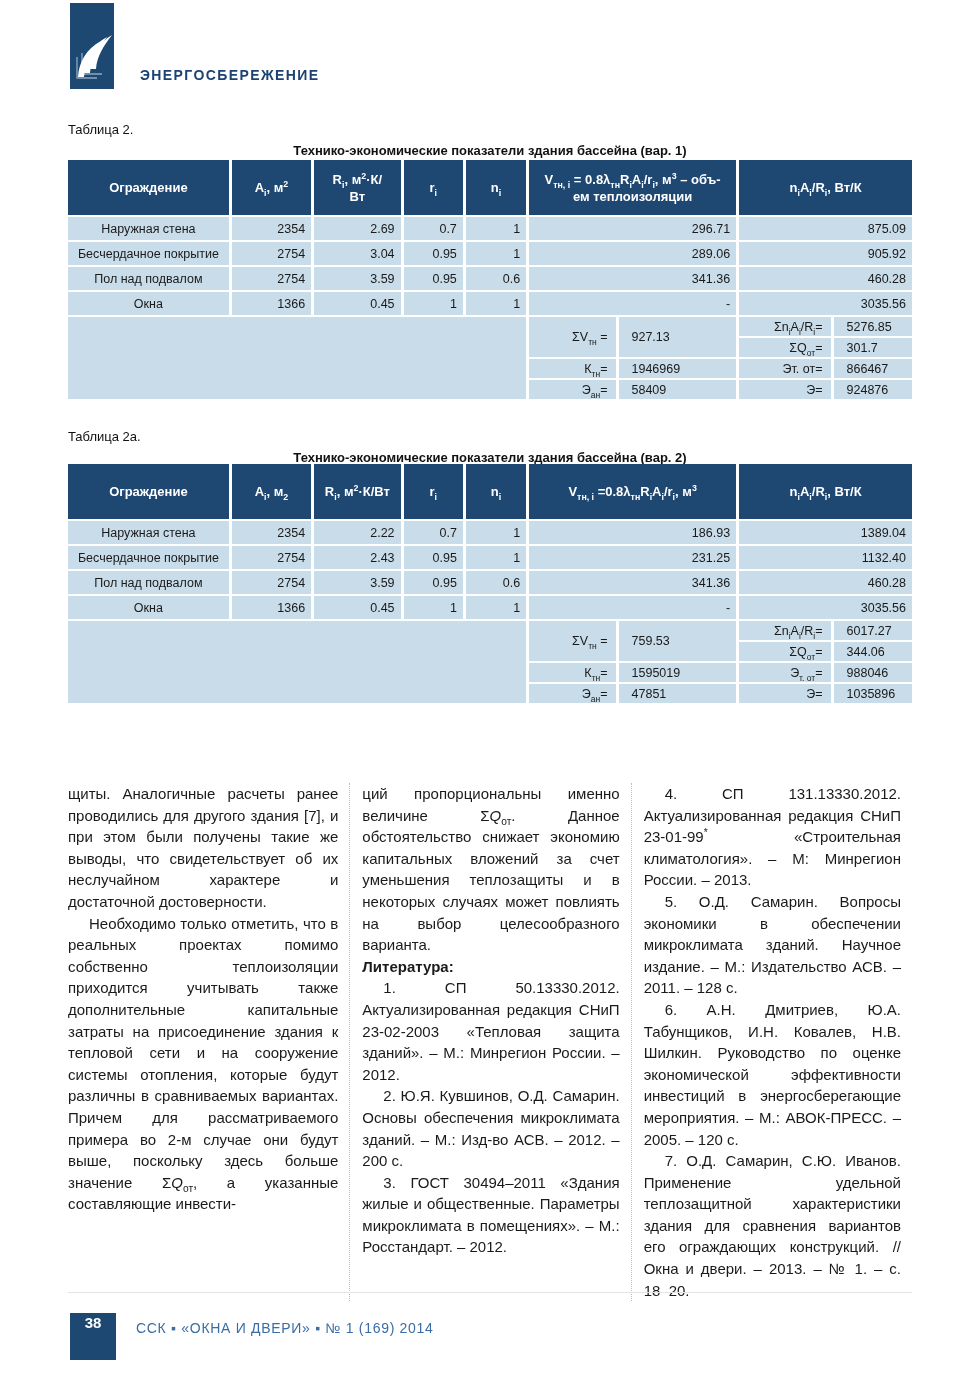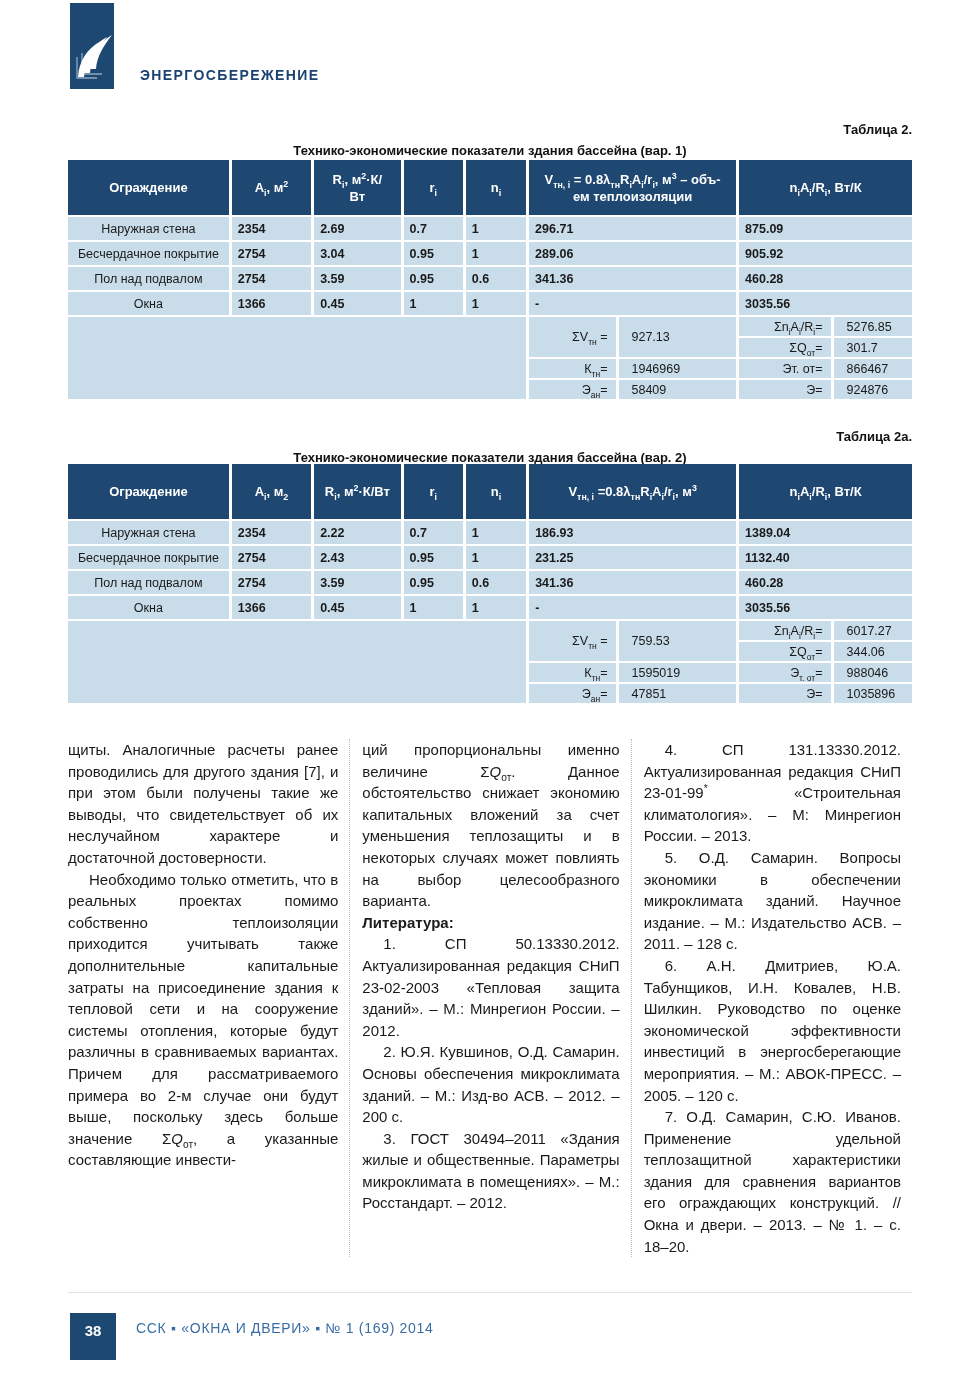--- a/index.html
+++ b/index.html
@@ -13,54 +13,54 @@
   html,body{margin:0;padding:0;background:#fff;}
   .page{position:relative;width:980px;height:1385px;background:#fff;overflow:hidden;
         color:var(--body_text);font-family:"Liberation Sans",sans-serif;}
 
   
   .logo{position:absolute;left:70px;top:3px;width:44px;height:86px;}
   .section-title{position:absolute;left:140px;top:67px;font-size:14px;font-weight:bold;
         letter-spacing:1.4px;color:var(--accent_navy);}
 
   
-  .tbl-caption{position:absolute;left:68px;width:844px;text-align:right;
-        font-size:13px;font-weight:bold;color:#111;}
+  .tbl-caption{position:absolute;left:68px;width:844px;
+        font-size:13px;font-weight:normal;color:#111;}
   .tbl-title{position:absolute;left:68px;width:844px;text-align:center;
         font-size:13px;font-weight:bold;color:#111;}
 
   
   table.datatable{position:absolute;left:65px;border-collapse:separate;border-spacing:3px 2px;
         table-layout:fixed;width:850px;}
   table.datatable th{background:var(--table_header_bg);color:#fff;font-weight:bold;font-size:13px;
         line-height:17px;text-align:center;vertical-align:middle;height:55px;padding:2px 3px;
         box-sizing:border-box;}
   table.datatable td{background:var(--table_row_bg);font-size:12.5px;vertical-align:middle;
         height:23px;padding:1px 6px;box-sizing:border-box;}
   td.cell-left{text-align:center;padding-left:10px;}
-  td.cell-center{text-align:left;font-weight:bold;}
+  td.cell-center{text-align:right;}
   tbody.summary td{height:19px;}
   tbody.summary td.lab{text-align:right;padding-right:8px;}
   tbody.summary td.val{text-align:left;padding-left:13px;}
   sub,sup{font-size:68%;line-height:0;}
 
   
   .article{position:absolute;left:68px;top:739px;width:844px;display:grid;
         grid-template-columns:1fr 1fr 1fr;}
-  .article .col{box-sizing:border-box;padding-right:11px;}
+  .article .col{box-sizing:border-box;padding-right:11px;margin-top:44px;}
   .article .col.sep{border-left:1px dotted #bdbdbd;padding-left:12px;}
   .article p{margin:0;font-size:15px;line-height:21.6px;text-align:justify;text-indent:21px;}
   .article p.noindent{text-indent:0;}
   .article h3.lit{margin:0;font-size:15px;line-height:21.6px;font-weight:bold;}
 
   
   .hairline{position:absolute;left:68px;top:1292px;width:844px;border-top:1px solid #e3e3e3;}
   .pagenum-box{position:absolute;left:70px;top:1313px;width:46px;height:47px;
         background:var(--logo_navy);color:#fff;font-weight:bold;font-size:15px;
-        text-align:center;padding-top:9px;box-sizing:border-box;}
+        text-align:center;padding-top:1px;box-sizing:border-box;}
   .journal-line{position:absolute;left:136px;top:1320px;font-size:14px;letter-spacing:0.7px;
         color:var(--footer_text_blue);}
 </style>
 </head>
 <body>
 
 <div class="page">
 
   <svg class="logo" viewBox="0 0 44 86" xmlns="http://www.w3.org/2000/svg">
     <rect x="0" y="0" width="44" height="86" fill="#1d4872"></rect>

